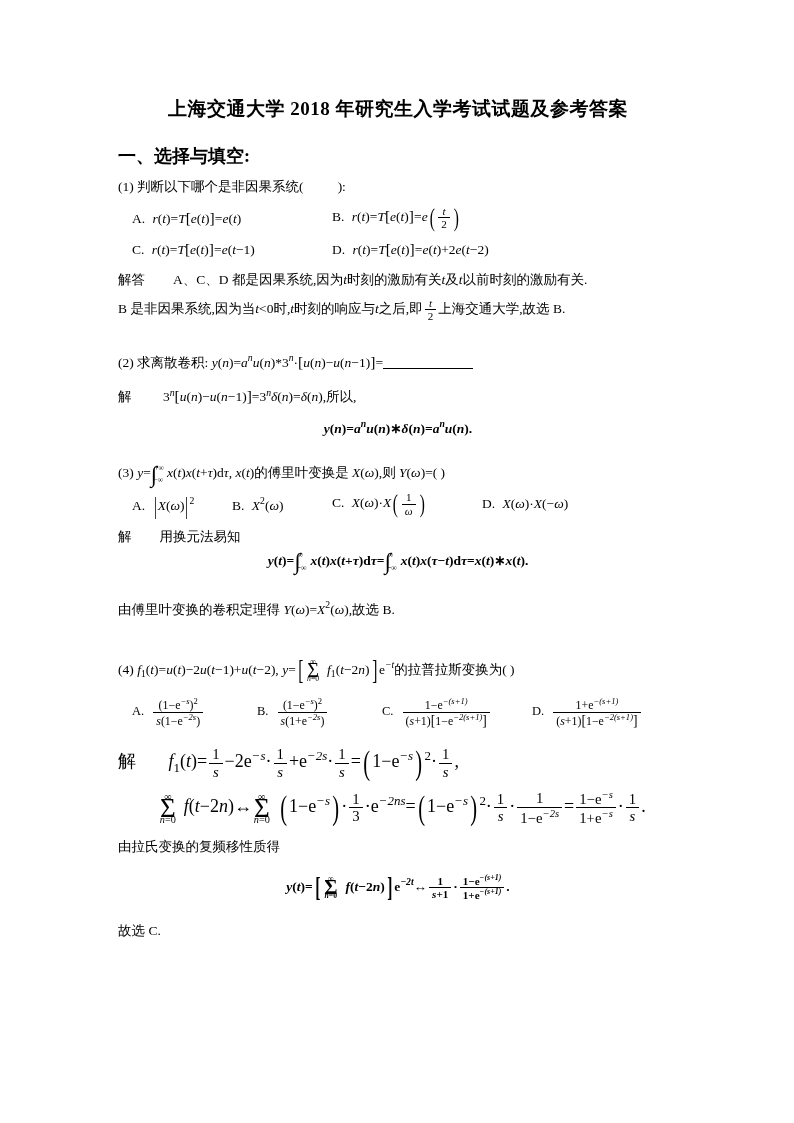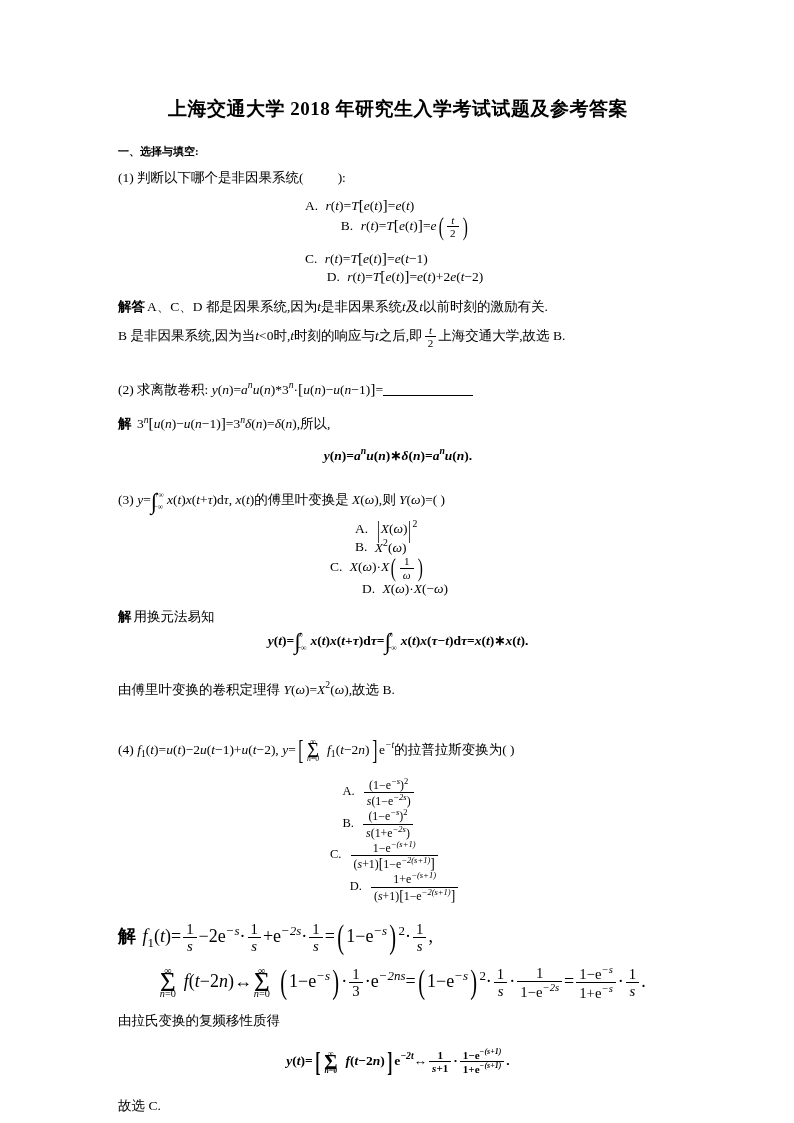--- a/index.html
+++ b/index.html
@@ -32,21 +32,21 @@
     font-family: "Liberation Serif", serif;
     font-weight: bold;
     font-size: 19px;
     text-align: center;
     letter-spacing: 0.5px;
     margin: 0 0 22px 0;
     white-space: nowrap;
   }
   .section-head {
     font-weight: bold;
-    font-size: 11px;
+    font-size: 18px;
     margin: 0 0 8px 0;
   }
   .para {
     font-size: 13.5px;
     line-height: 1.55;
     margin: 0 0 4px 0;
   }
   .q-line {
     font-size: 13.5px;
     margin: 10px 0 4px 0;
@@ -61,28 +61,28 @@
   .paren-blank {
     display: inline-block;
     min-width: 34px;
   }
   .opts {
     display: flex;
     font-size: 13.5px;
     margin: 9px 0 4px 0;
     align-items: center;
   }
-  .opts.indent { padding-left: 14px; flex-direction: column; }
+  .opts.indent { padding-left: 14px; }
   .opt {
     white-space: nowrap;
   }
   .opt .lab { margin-right: 4px; }
   .ans-label {
-    font-weight: bold;
-    margin-right: 2px;
+    font-weight: normal;
+    margin-right: 28px;
   }
   .centered-eq {
     text-align: center;
     font-size: 13.5px;
     margin: 10px 0 10px 0;
     font-weight: bold;
   }
   .gap-sm { height: 8px; }
   .gap-md { height: 16px; }
   .gap-lg { height: 24px; }
@@ -209,21 +209,21 @@
         <span class="lab mn">C.</span>
         <span class="mi">r</span>(<span class="mi">t</span>)=<span class="mi">T</span><span class="sqb">[</span><span class="mi">e</span>(<span class="mi">t</span>)<span class="sqb">]</span>=<span class="mi">e</span>(<span class="mi">t</span>−1)
       </span>
       <span class="opt">
         <span class="lab mn">D.</span>
         <span class="mi">r</span>(<span class="mi">t</span>)=<span class="mi">T</span><span class="sqb">[</span><span class="mi">e</span>(<span class="mi">t</span>)<span class="sqb">]</span>=<span class="mi">e</span>(<span class="mi">t</span>)+2<span class="mi">e</span>(<span class="mi">t</span>−2)
       </span>
     </div>
 
     <div class="para" style="margin-top:12px">
-      <span class="ans-label">解答</span><span>A、C、D 都是因果系统,因为</span><span class="mi">t</span><span>是非因果系统</span><span class="mi">t</span><span>及</span><span class="mi">t</span><span>以前时刻的激励有关.</span>
+      <span class="ans-label">解答</span><span>A、C、D 都是因果系统,因为</span><span class="mi">t</span><span>时刻的激励有关</span><span class="mi">t</span><span>及</span><span class="mi">t</span><span>以前时刻的激励有关.</span>
     </div>
 
     <div class="para" style="margin-top:6px">
       <span>B 是非因果系统,因为当</span><span class="mi">t</span>&lt;0<span>时,</span><span class="mi">t</span><span>时刻的响应与</span><span class="mi">t</span><span>之后,即</span><span class="frac"><span class="num mi">t</span><span class="den mn">2</span></span><span>上海交通大学,故选 B.</span>
     </div>
 
     <div class="gap-md"></div>
 
     <div class="q-line">
       <span>(2) 求离散卷积:</span>

